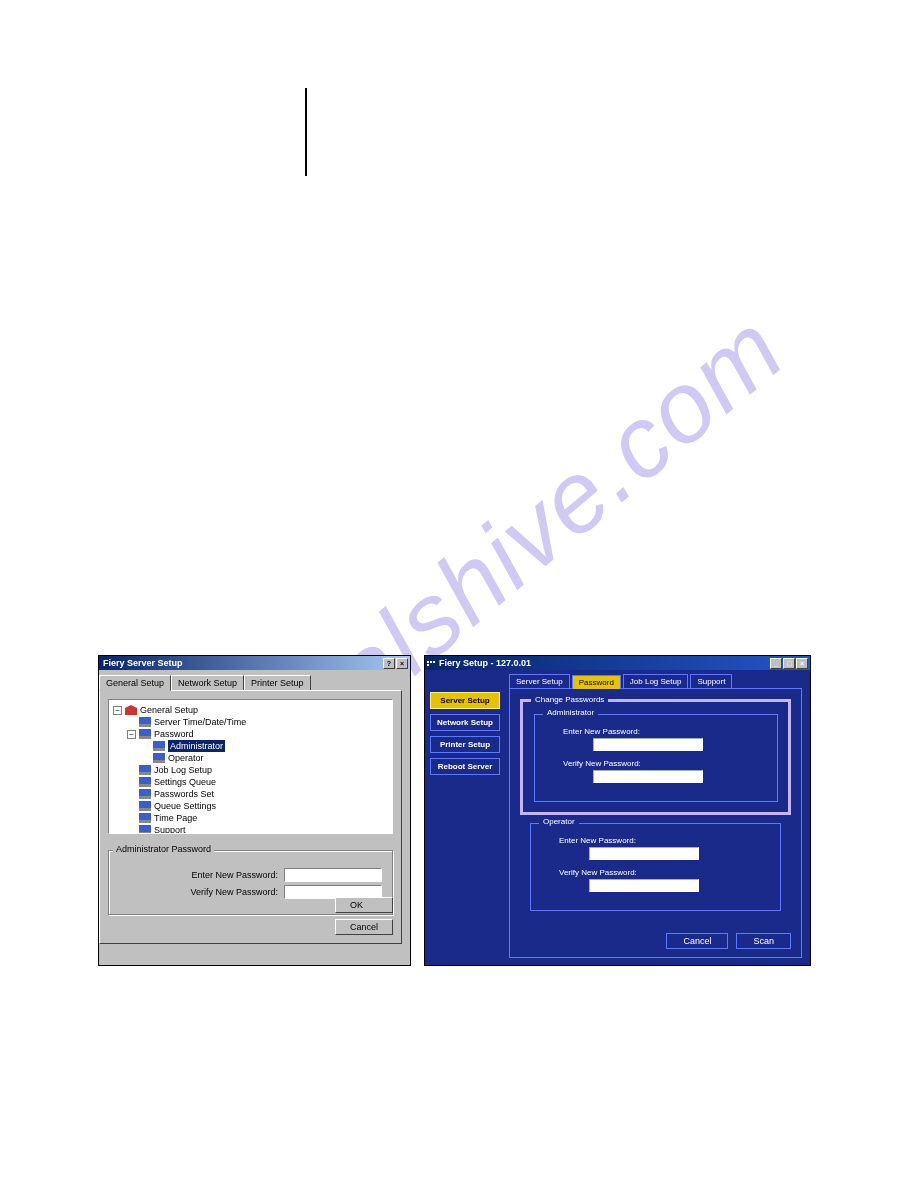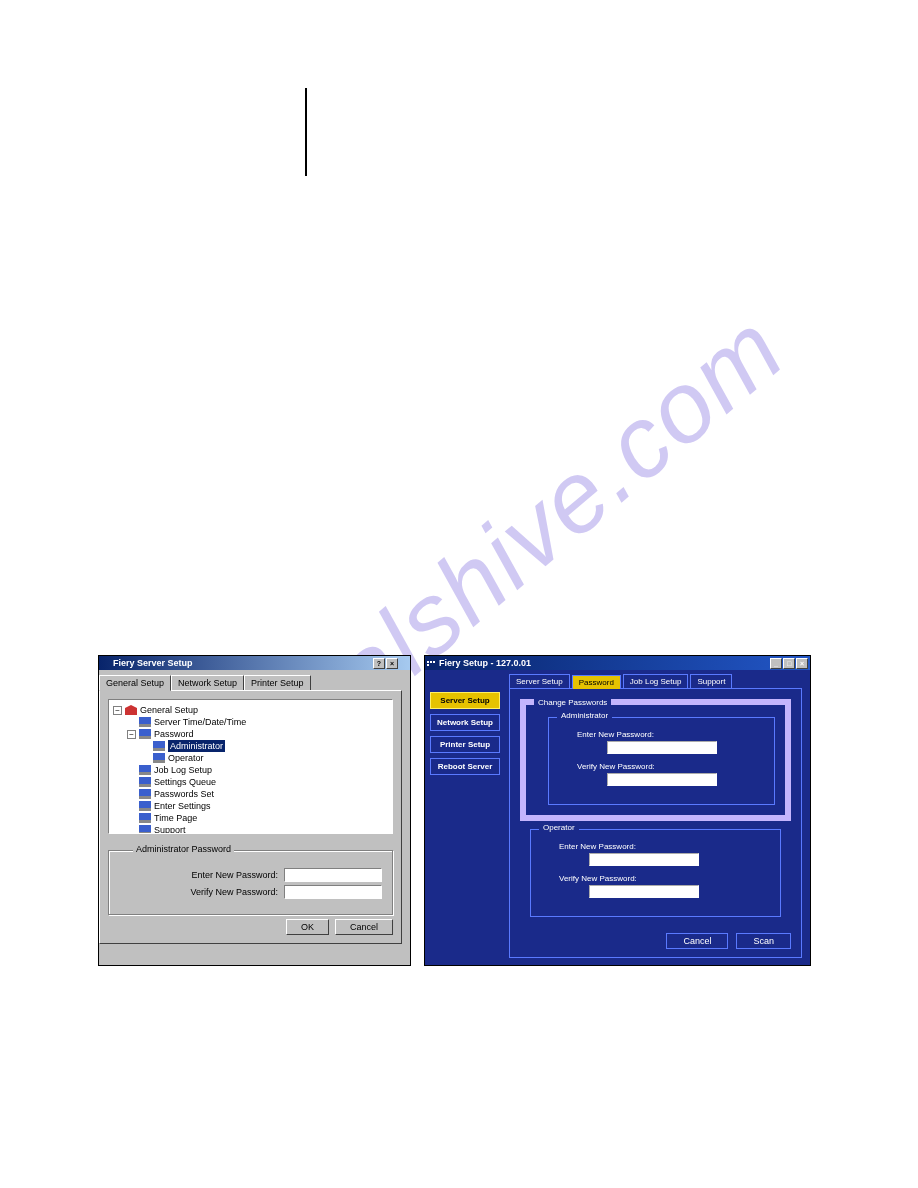--- a/index.html
+++ b/index.html
@@ -3,21 +3,21 @@
 <meta charset="utf-8">
 <style>
   * { box-sizing: border-box; margin: 0; padding: 0; }
   body { width: 918px; height: 1188px; background: #fff; position: relative; font-family: Arial, sans-serif; }
   .watermark { position: absolute; top: 50%; left: 50%; transform: translate(-50%, -50%) rotate(-40deg); font-size: 100px; color: rgba(120, 100, 220, 0.35); font-style: italic; font-weight: 400; white-space: nowrap; pointer-events: none; z-index: 1; letter-spacing: 2px; }
   .divider { position: absolute; top: 88px; left: 305px; width: 2px; height: 88px; background: #000; }
   .screenshots { position: absolute; top: 655px; left: 98px; display: flex; gap: 13px; z-index: 2; }
 
   
   .dlg-left { width: 313px; height: 311px; background: #c0c0c0; border: 1px solid #000; font-family: "MS Sans Serif", Tahoma, sans-serif; font-size: 9px; }
-  .dlg-title { background: linear-gradient(to right, #08246b, #a6caf0); height: 14px; display: flex; align-items: center; justify-content: space-between; padding: 0 12px; }
+  .dlg-title { background: linear-gradient(to right, #08246b, #a6caf0); height: 14px; display: flex; align-items: center; justify-content: space-between; padding: 0 2px; }
   .dlg-title-text { color: #fff; font-size: 9px; font-weight: bold; padding-left: 2px; }
   .dlg-title-btns { display: flex; gap: 1px; }
   .dlg-title-btn { width: 12px; height: 11px; background: #c0c0c0; border-top: 1px solid #fff; border-left: 1px solid #fff; border-right: 1px solid #404040; border-bottom: 1px solid #404040; font-size: 7px; text-align: center; line-height: 9px; font-weight: bold; cursor: default; }
   .dlg-body { padding: 4px 8px 8px 0; }
   .tabs-row { display: flex; }
   .tab { background: #c0c0c0; border-top: 1px solid #fff; border-left: 1px solid #fff; border-right: 1px solid #404040; padding: 2px 6px; font-size: 9px; cursor: default; position: relative; top: 1px; }
   .tab.active { border-bottom: 1px solid #c0c0c0; z-index: 1; }
   .tab.inactive { border-bottom: 1px solid #fff; }
   .tab-panel { background: #c0c0c0; border-top: 1px solid #fff; border-left: 1px solid #fff; border-right: 1px solid #404040; border-bottom: 1px solid #404040; padding: 8px; height: 254px; position: relative; }
   .tree { background: #fff; border-top: 1px solid #808080; border-left: 1px solid #808080; border-right: 1px solid #fff; border-bottom: 1px solid #fff; height: 135px; padding: 4px; font-size: 9px; overflow: hidden; }
@@ -25,43 +25,43 @@
   .tree-l0 { padding-left: 0; }
   .tree-l1 { padding-left: 14px; }
   .tree-l2 { padding-left: 28px; }
   .tree-expander { width: 9px; height: 9px; border: 1px solid #808080; background: #fff; font-size: 8px; line-height: 7px; text-align: center; color: #000; }
   .tree-conn { width: 9px; display: inline-block; }
   .tree-icon { width: 12px; height: 10px; display: inline-block; }
   .ico-root { background: #cc3333; clip-path: polygon(0 30%, 50% 0, 100% 30%, 100% 100%, 0 100%); }
   .ico-mon { background: linear-gradient(#3a5fcd 0 70%, #888 70% 100%); }
   .selected { background: #08246b; color: #fff; padding: 0 2px; }
   .group-box { border: 1px solid #808080; box-shadow: inset 1px 1px 0 #fff, 1px 1px 0 #fff; margin-top: 16px; padding: 14px 10px 12px 10px; position: relative; }
-  .group-title { position: absolute; top: -7px; left: 24px; background: #c0c0c0; padding: 0 3px; font-size: 9px; }
+  .group-title { position: absolute; top: -7px; left: 4px; background: #c0c0c0; padding: 0 3px; font-size: 9px; }
   .field-row { display: flex; align-items: center; justify-content: flex-end; gap: 6px; margin: 3px 0; }
   .field-label { font-size: 9px; }
   .field-input { width: 98px; height: 14px; background: #fff; border-top: 1px solid #808080; border-left: 1px solid #808080; border-right: 1px solid #fff; border-bottom: 1px solid #fff; }
-  .btn-row-left { position: absolute; bottom: 8px; right: 8px; display: flex; gap: 6px; }
+  .btn-row-left { position: absolute; bottom: 8px; right: 8px; display: flex; gap: 6px; flex-direction: column; }
   .btn-95 { background: #c0c0c0; border-top: 1px solid #fff; border-left: 1px solid #fff; border-right: 1px solid #404040; border-bottom: 1px solid #404040; padding: 2px 14px; font-size: 9px; cursor: default; }
 
   
   .dlg-right { width: 387px; height: 311px; border: 1px solid #000; background: #1a2a8a; font-family: Tahoma, sans-serif; font-size: 9px; color: #fff; }
   .dlg-title-r { background: linear-gradient(to right, #08246b, #2256c6); height: 14px; display: flex; align-items: center; justify-content: space-between; padding: 0 2px; }
   .dlg-title-r .left-grp { display: flex; align-items: center; gap: 2px; }
   .title-dots { width: 8px; display: flex; flex-wrap: wrap; gap: 1px; }
   .title-dots span { width: 2px; height: 2px; background: #fff; }
   .dlg-body-r { display: flex; height: 296px; }
   .side-col { width: 80px; padding: 22px 5px 5px 5px; display: flex; flex-direction: column; gap: 5px; }
   .side-btn { background: #1a2a8a; border: 1px solid #5a7aff; color: #fff; font-size: 8px; padding: 3px 4px; text-align: center; cursor: default; font-weight: bold; }
   .side-btn.active { background: #e6c200; color: #000; border: 1px solid #fff066; }
   .main-col { flex: 1; padding: 4px 8px 8px 4px; display: flex; flex-direction: column; }
   .tabs-row-r { display: flex; border-bottom: 1px solid #5a7aff; }
   .tab-r { padding: 2px 6px; font-size: 8px; border: 1px solid #5a7aff; border-bottom: none; margin-right: 2px; background: #1a2a8a; cursor: default; }
   .tab-r.active { background: #e6c200; color: #000; position: relative; top: 1px; }
   .panel-r { border: 1px solid #5a7aff; border-top: none; flex: 1; padding: 10px; position: relative; }
-  .grp-r { border: 6px solid #c4b5fd; padding: 12px 10px 10px 22px; position: relative; margin-bottom: 8px; }
+  .grp-r { border: 3px solid #c4b5fd; padding: 12px 10px 10px 11px; position: relative; margin-bottom: 8px; }
   .grp-r-title { position: absolute; top: -7px; left: 8px; background: #1a2a8a; padding: 0 4px; font-size: 8px; }
   .grp-r-inner { border: 1px solid #5a7aff; padding: 10px 10px 10px 10px; position: relative; }
   .fld-r { margin: 2px 0 8px 18px; }
   .lbl-r { font-size: 8px; display: block; margin-bottom: 2px; }
   .inp-r { width: 110px; height: 13px; background: #fff; border: 1px inset #fff; margin-left: 30px; }
   .btn-row-r { position: absolute; bottom: 8px; right: 10px; display: flex; gap: 8px; }
   .btn-blue { background: #1a2a8a; border: 1px solid #5a7aff; color: #fff; font-size: 9px; padding: 2px 16px; cursor: default; }
 </style>
 </head>
 <body>
@@ -123,21 +123,21 @@
             <span>Settings Queue</span>
           </div>
           <div class="tree-item tree-l1">
             <span class="tree-conn"></span>
             <span class="tree-icon ico-mon"></span>
             <span>Passwords Set</span>
           </div>
           <div class="tree-item tree-l1">
             <span class="tree-conn"></span>
             <span class="tree-icon ico-mon"></span>
-            <span>Enter Settings</span>
+            <span>Queue Settings</span>
           </div>
           <div class="tree-item tree-l1">
             <span class="tree-conn"></span>
             <span class="tree-icon ico-mon"></span>
             <span>Time Page</span>
           </div>
           <div class="tree-item tree-l1">
             <span class="tree-conn"></span>
             <span class="tree-icon ico-mon"></span>
             <span>Support</span>

